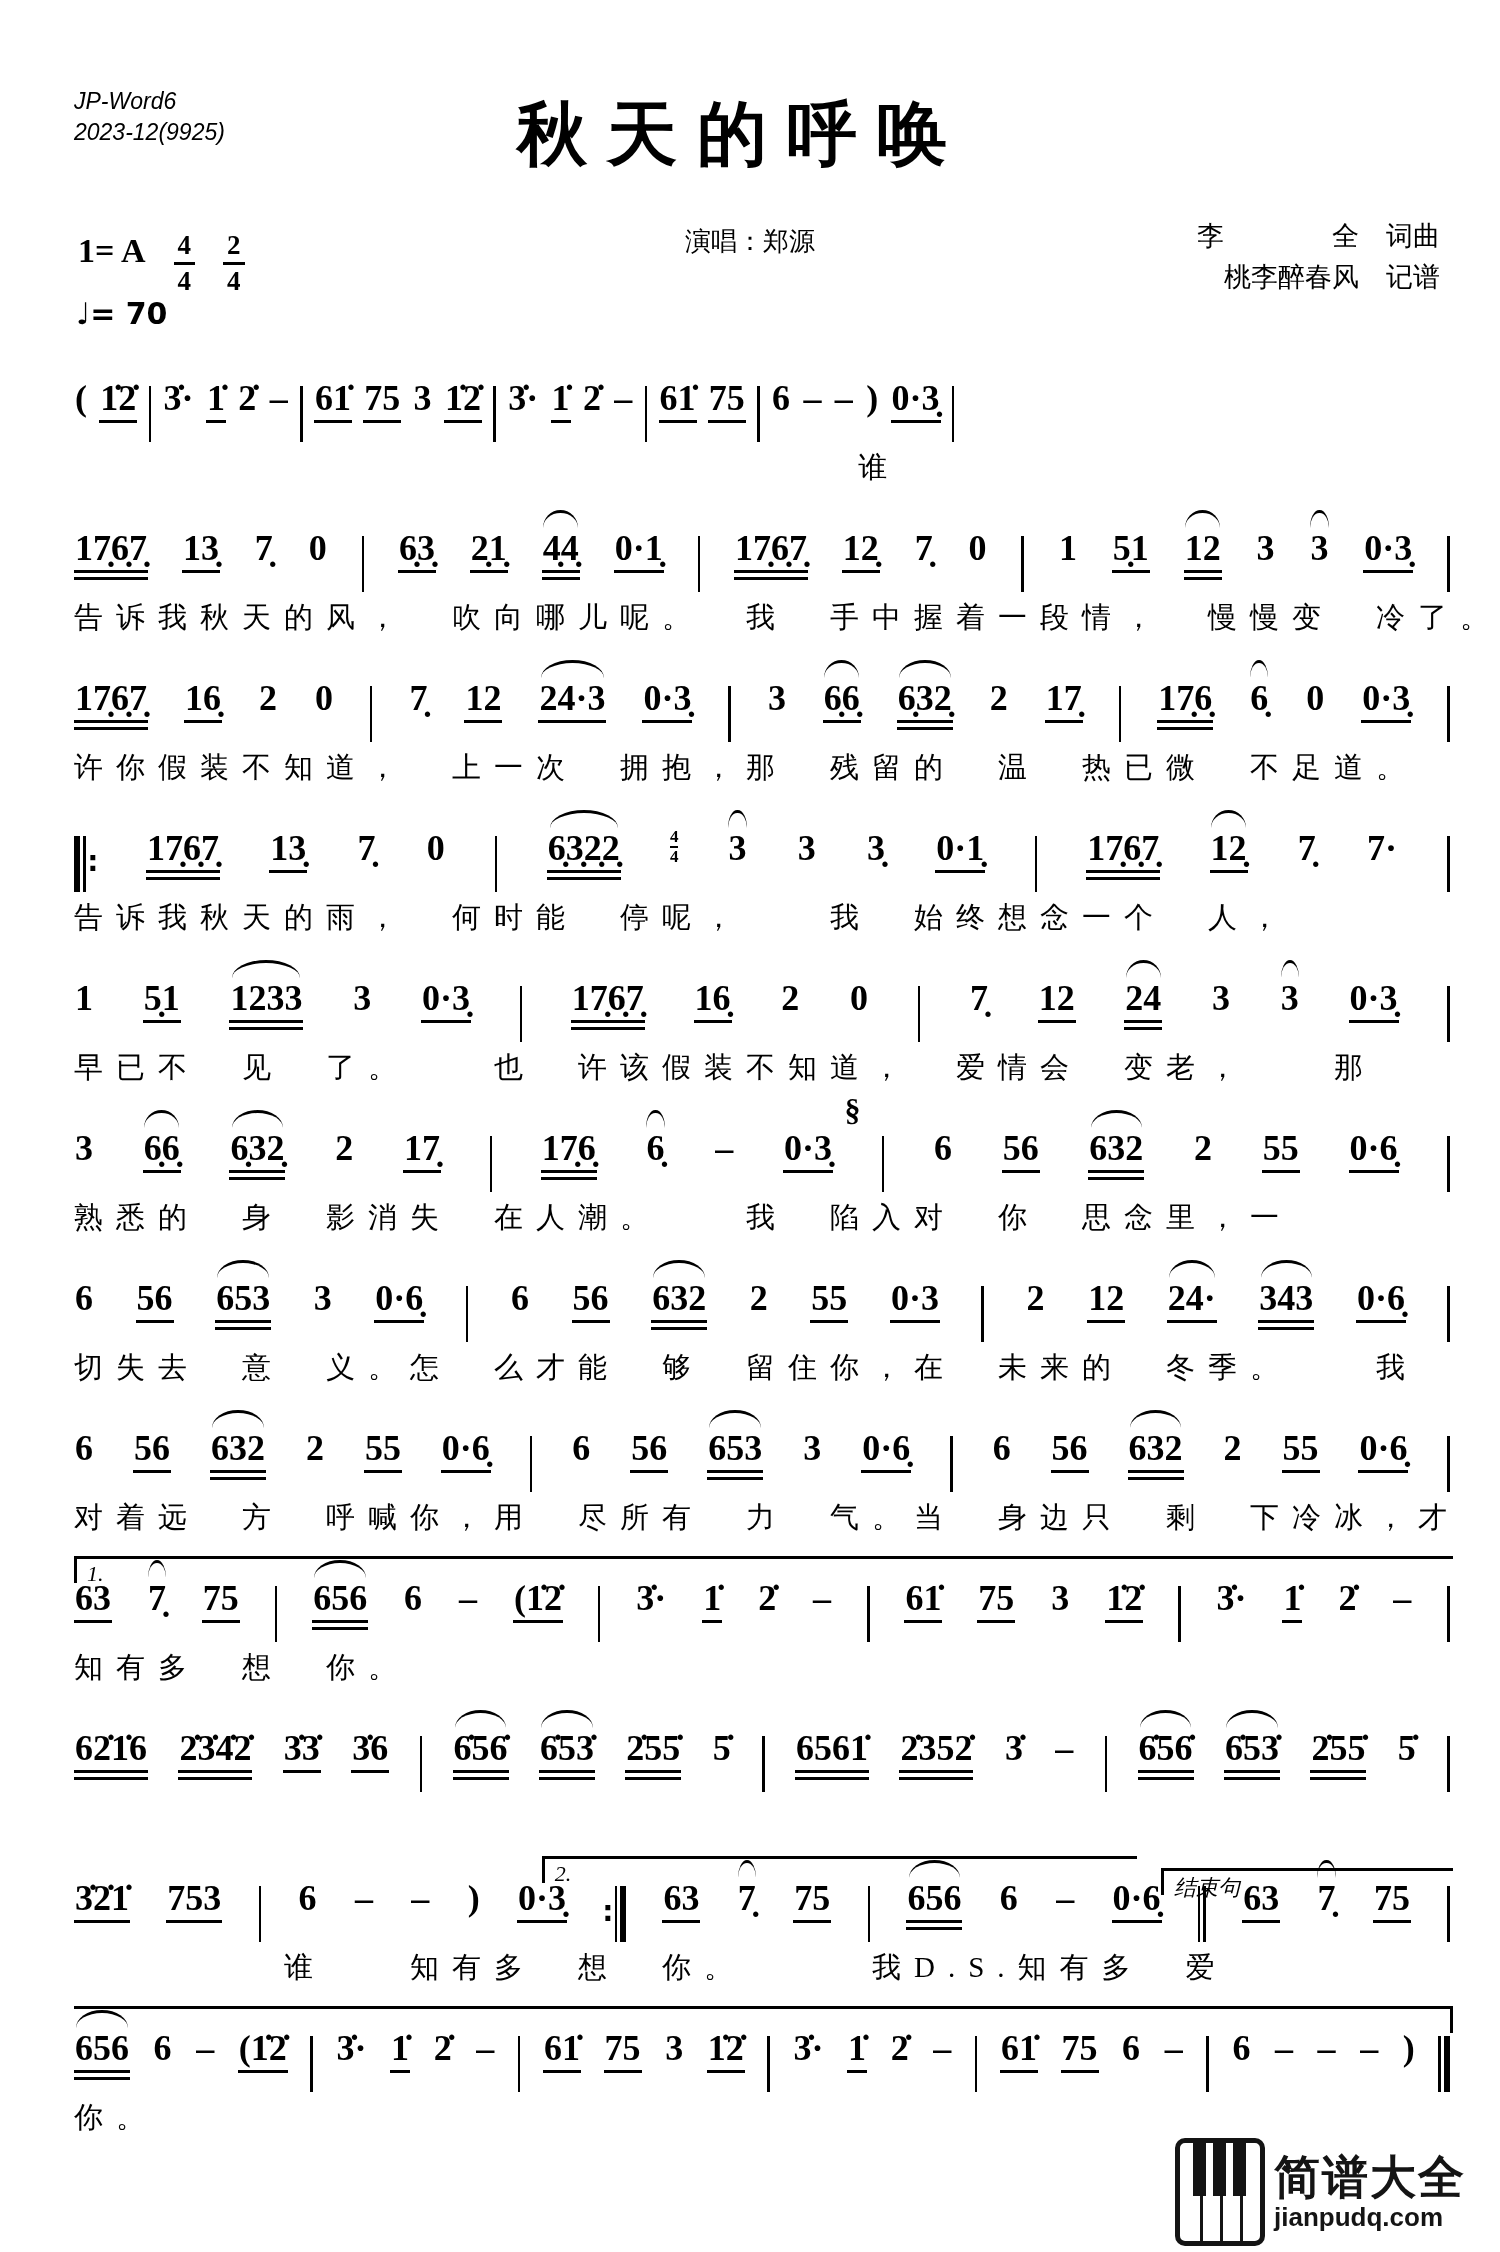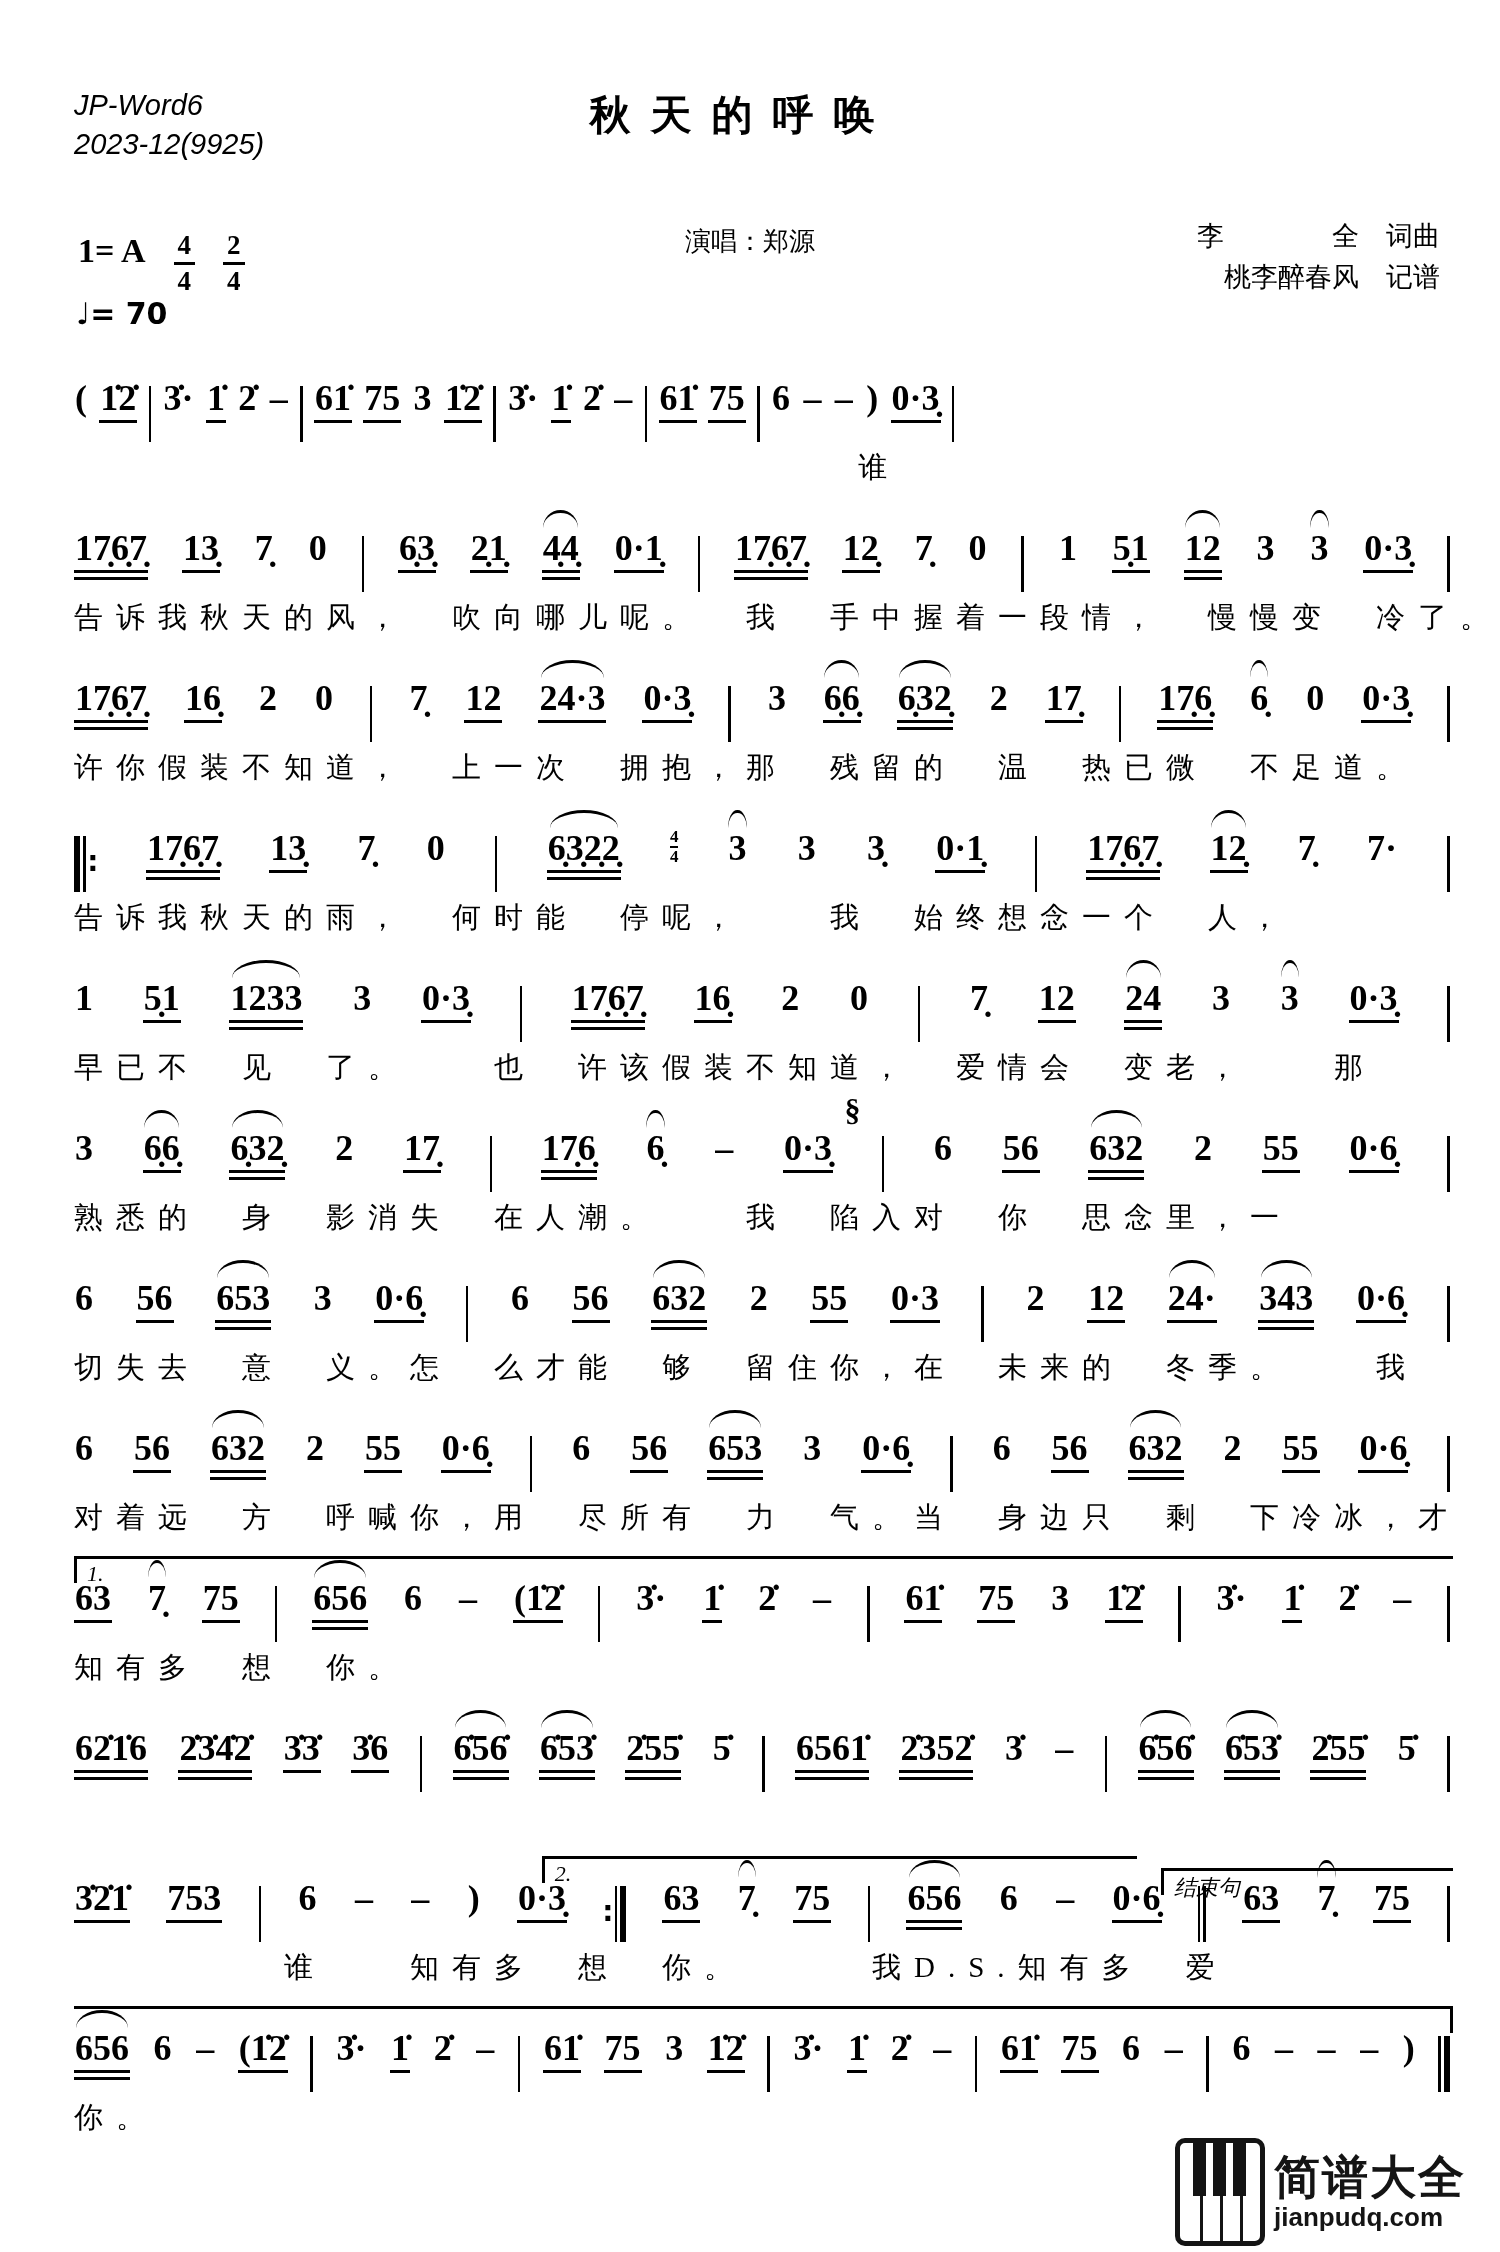--- a/index.html
+++ b/index.html
@@ -1,22 +1,22 @@
 <!DOCTYPE html>
 <html><head>
 <meta charset="utf-8">
 <style>
   html,body{margin:0;padding:0}
   body{width:1500px;height:2252px;position:relative;background:#ffffff;color:#000;
        font-family:"Liberation Serif",serif;overflow:hidden}
 
   
   .hdr-left{position:absolute;left:74px;top:86px;font-family:"Liberation Sans",sans-serif;
-            font-style:italic;font-size:29px;line-height:1.35}
-  .title{position:absolute;left:0;right:16px;top:88px;text-align:center;font-size:41px;
+            font-style:italic;font-size:23px;line-height:1.35}
+  .title{position:absolute;left:0;right:16px;top:88px;text-align:center;font-size:70px;
          font-weight:bold;letter-spacing:20px}
   .singer{position:absolute;left:0;right:0;top:224px;text-align:center;font-size:26px}
   .credits{position:absolute;right:60px;top:216px;text-align:right;font-size:27px;line-height:1.5}
   .keyrow{position:absolute;left:78px;top:232px;display:flex;align-items:flex-start;gap:28px;
           font-size:34px;font-weight:bold}
   .meter{display:flex;flex-direction:column;align-items:center;font-size:27px;line-height:1;font-weight:bold}
   .meter .num{border-bottom:3px solid #000;padding:0 4px 3px}
   .meter .den{padding-top:3px}
   .temporow{position:absolute;left:76px;top:296px;font-size:30px;font-weight:bold;
             font-family:"DejaVu Sans",sans-serif}

